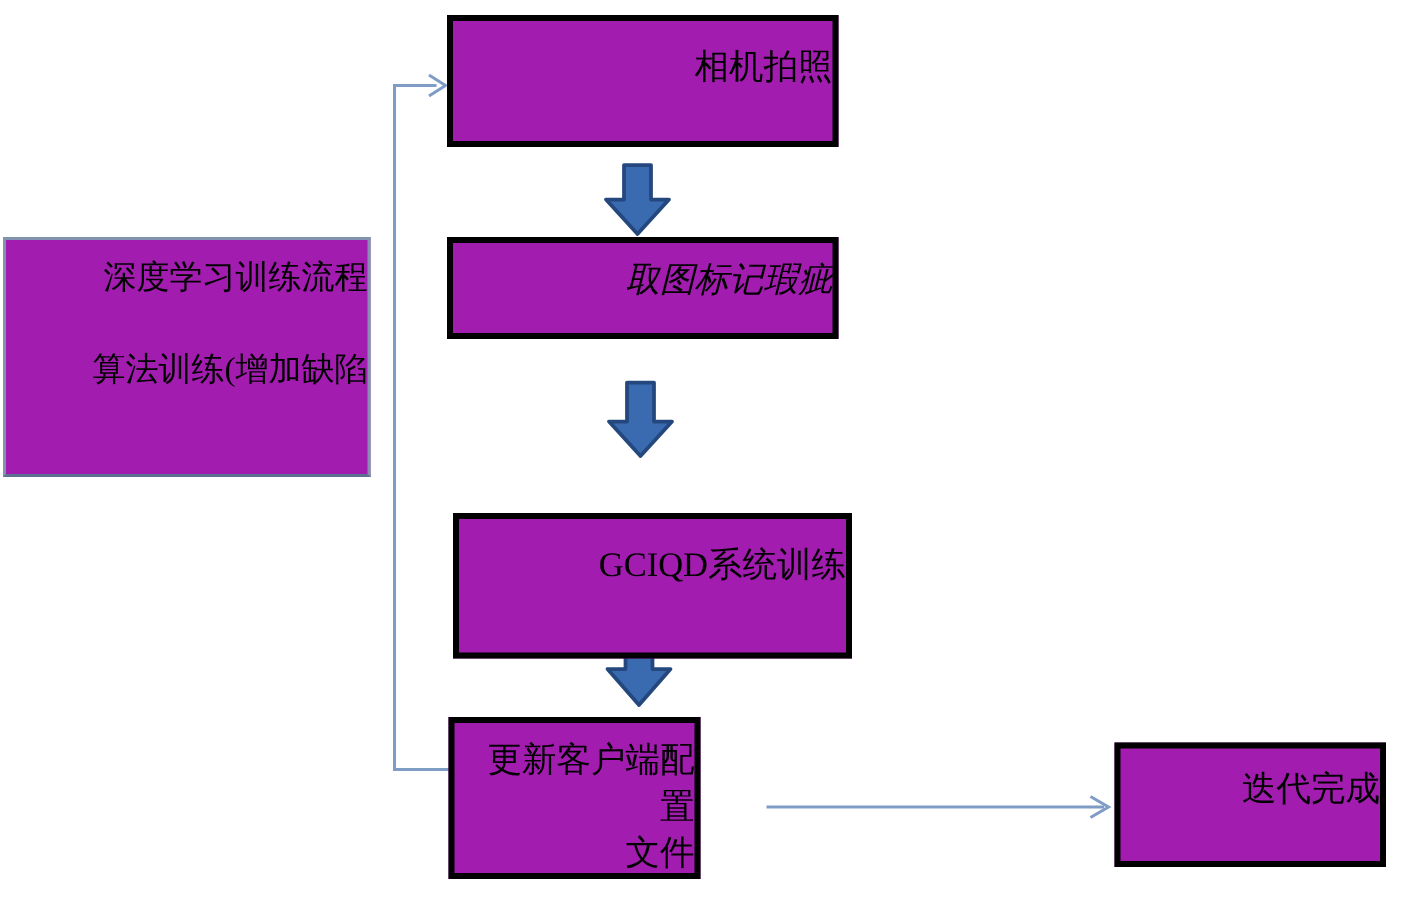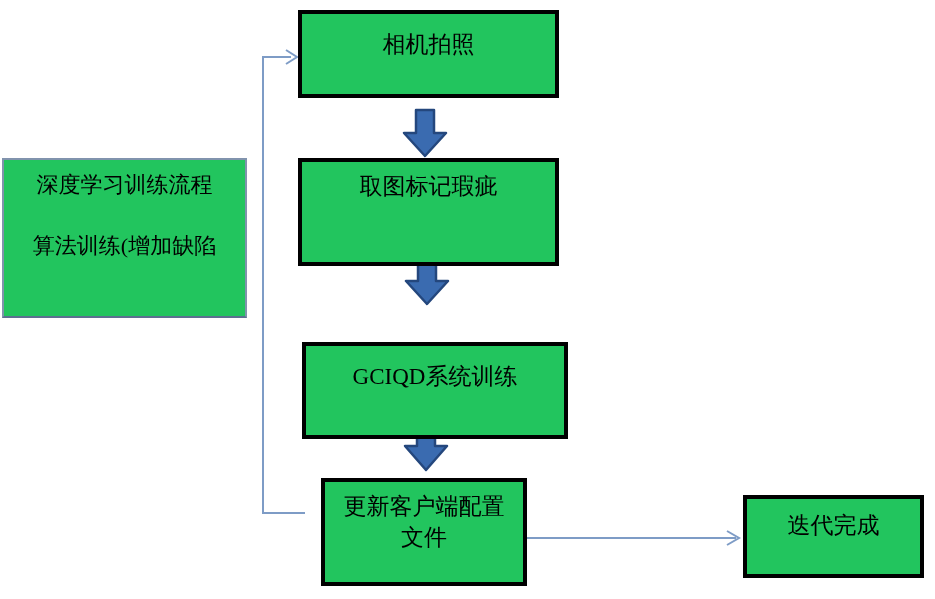--- a/index.html
+++ b/index.html
@@ -20,36 +20,36 @@
     position: absolute;
     left: 0;
     top: 0;
     width: 935px;
     height: 599px;
     pointer-events: none;
   }
   .node {
     position: absolute;
     box-sizing: border-box;
-    background: #22c55e;
-    text-align: center;
+    background: #a21caf;
+    text-align: right;
     font-size: 23px;
     line-height: 1.35;
   }
   .thick {
     border: 4px solid #000000;
   }
   .thin {
     border: 2px solid #8193ad;
     border-bottom-color: #5c7091;
   }
   .node-camera        { left: 298px; top: 10px;  width: 261px; height: 88px;  padding-top: 15px; }
-  .node-mark-defects  { left: 298px; top: 158px; width: 261px; height: 108px;  padding-top: 9px;  }
+  .node-mark-defects  { left: 298px; top: 158px; width: 261px; height: 68px;  padding-top: 9px; font-style: italic;  }
   .node-system-train  { left: 302px; top: 310px; width: 266px; height: 97px;  padding-top: 15px; margin-top: 32px; }
-  .node-update-config { left: 321px; top: 478px; width: 206px; height: 108px; padding-top: 9px;  }
+  .node-update-config { left: 299px; top: 478px; width: 168px; height: 108px; padding-top: 9px;  }
   .node-iteration-done{ left: 743px; top: 495px; width: 181px; height: 83px;  padding-top: 11px; font-family: Liberation Serif, serif; }
   .label-expectation  { left: 565px; top: 462px; width: 136px; height: 65px;  padding-top: 7px;  font-size: 22px; }
   .side-note          { left: 2px;   top: 158px; width: 245px; height: 160px; padding-top: 10px; font-size: 22px; }
   .side-note .gap { margin-bottom: 31px; }
 </style>
 </head>
 <body>
 
 <div class="canvas">
 

